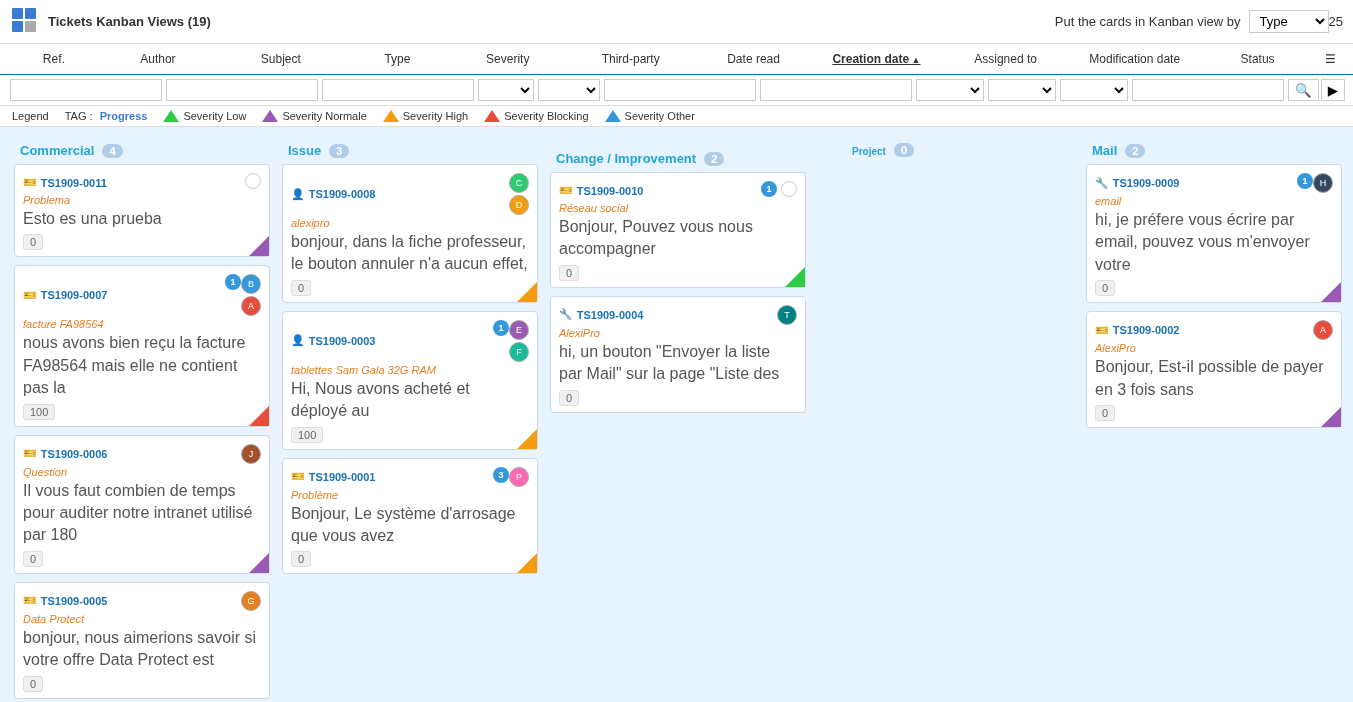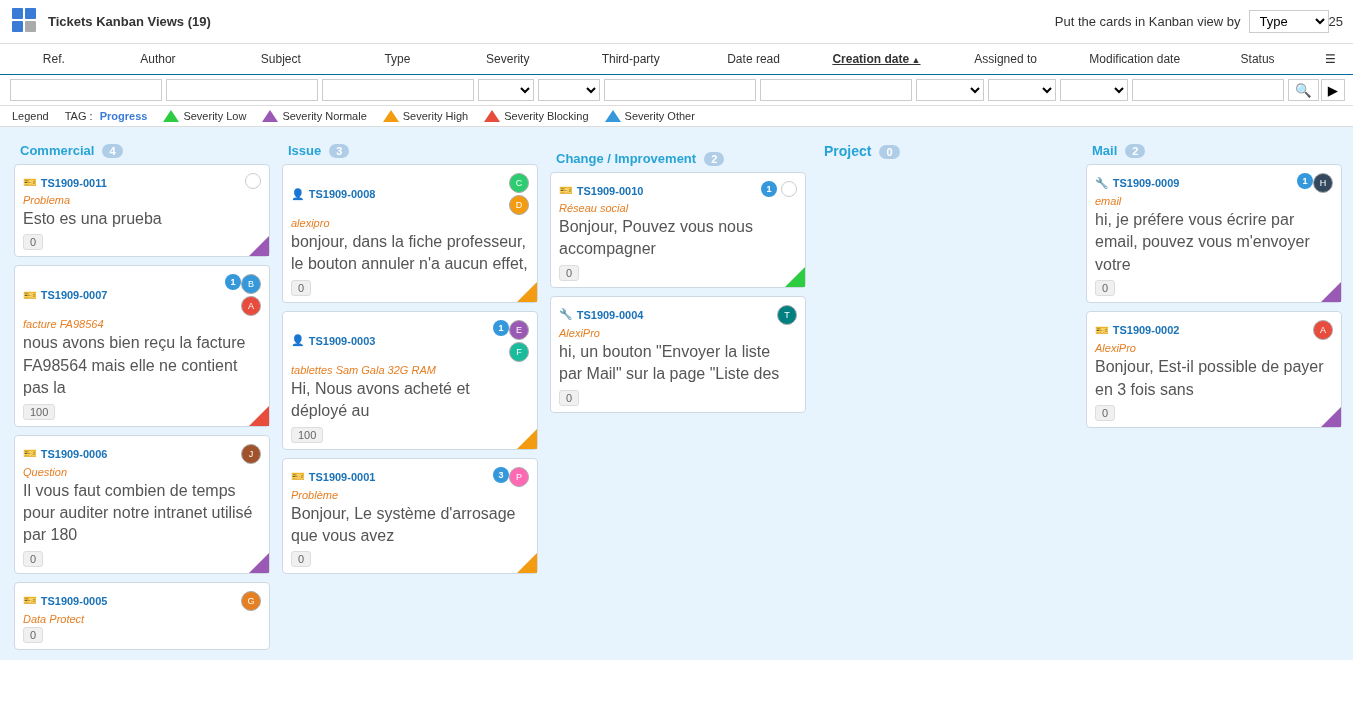--- a/index.html
+++ b/index.html
@@ -320,20 +320,21 @@
       <div class="card-header">
         <div class="card-ref"><span style="font-size:11px;">🎫</span> TS1909-0005</div>
         <div>
               <div class="avatar-stack">
                 <div class="mini-avatar" style="background:#e67e22">G</div>
               </div>
             </div>
       </div>
 
       <div class="card-subject">Data Protect</div>
+      <div class="card-body">bonjour, nous aimerions savoir si votre offre Data Protect est</div>
       <div class="card-footer">
         <span class="card-count-badge">0</span>
       </div>
 
     </div>
       </div>
     </div>
     <div class="kanban-col">
       <div class="kanban-col-header">
         <span class="col-title-issue" style="color:#27a4d6;font-weight:bold;font-size:13px;">Issue</span>
@@ -431,21 +432,21 @@
       <div class="card-body">hi, un bouton "Envoyer la liste par Mail" sur la page "Liste des</div>
       <div class="card-footer">
         <span class="card-count-badge">0</span>
       </div>
 
     </div>
       </div>
     </div>
     <div class="kanban-col">
       <div class="kanban-col-header">
-        <span class="col-title-project" style="color:#27a4d6;font-weight:bold;font-size:14px;">Project</span>
+        <span class="col-title-project" style="color:#27a4d6;font-weight:bold;font-size:10px;margin-left:28px;">Project</span>
         <span class="col-count">0</span>
       </div>
       <div class="kanban-cards"></div>
     </div>
     <div class="kanban-col">
       <div class="kanban-col-header">
         <span class="col-title-other" style="color:#27a4d6;font-weight:bold;font-size:13px;">Mail</span>
         <span class="col-count">2</span>
       </div>
       <div class="kanban-cards">

